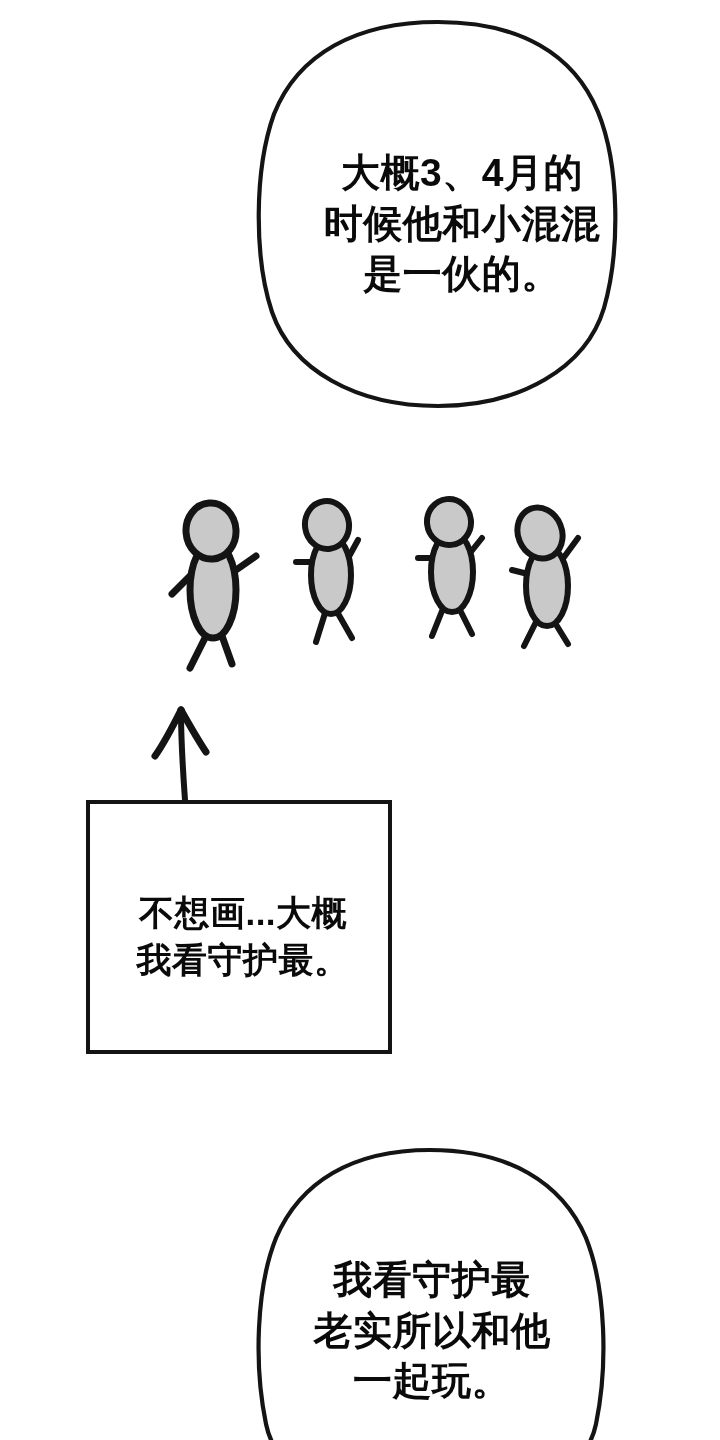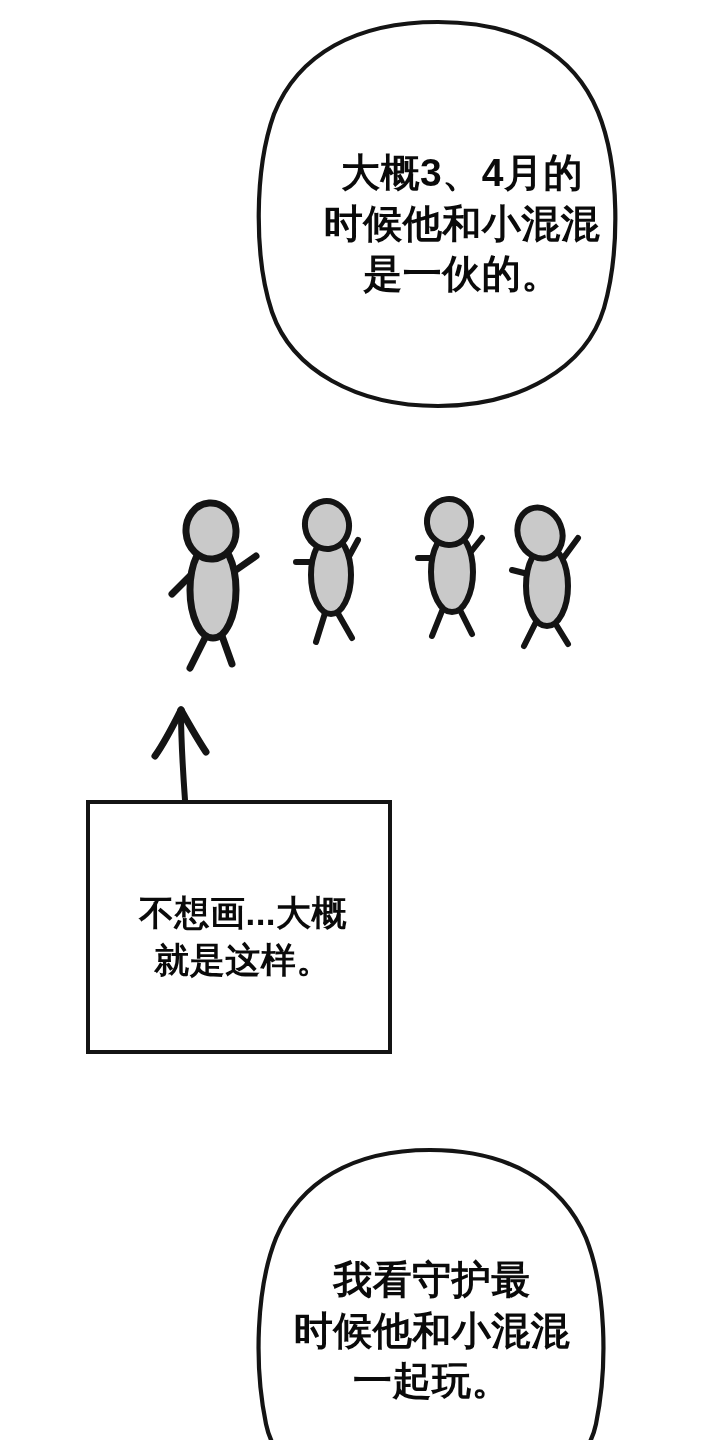--- a/index.html
+++ b/index.html
@@ -151,20 +151,20 @@
              C 254 1366 256 1288 276 1238
              C 300 1182 352 1150 430 1150 Z" fill="#ffffff" stroke="#141414" stroke-width="4.2" stroke-linejoin="round"></path>
   </svg>
 
   <div id="bubble-one-text" class="bubble-text">大概3、4月的
 时候他和小混混
 是一伙的。</div>
 
   <div id="narration-box">
     <div id="narration-box-text">不想画...大概
-就是这样。</div>
+我看守护最。</div>
   </div>
 
   <div id="bubble-two-text" class="bubble-text">我看守护最
-时候他和小混混
+老实所以和他
 一起玩。</div>
 
 </div>
 
 </body></html>

